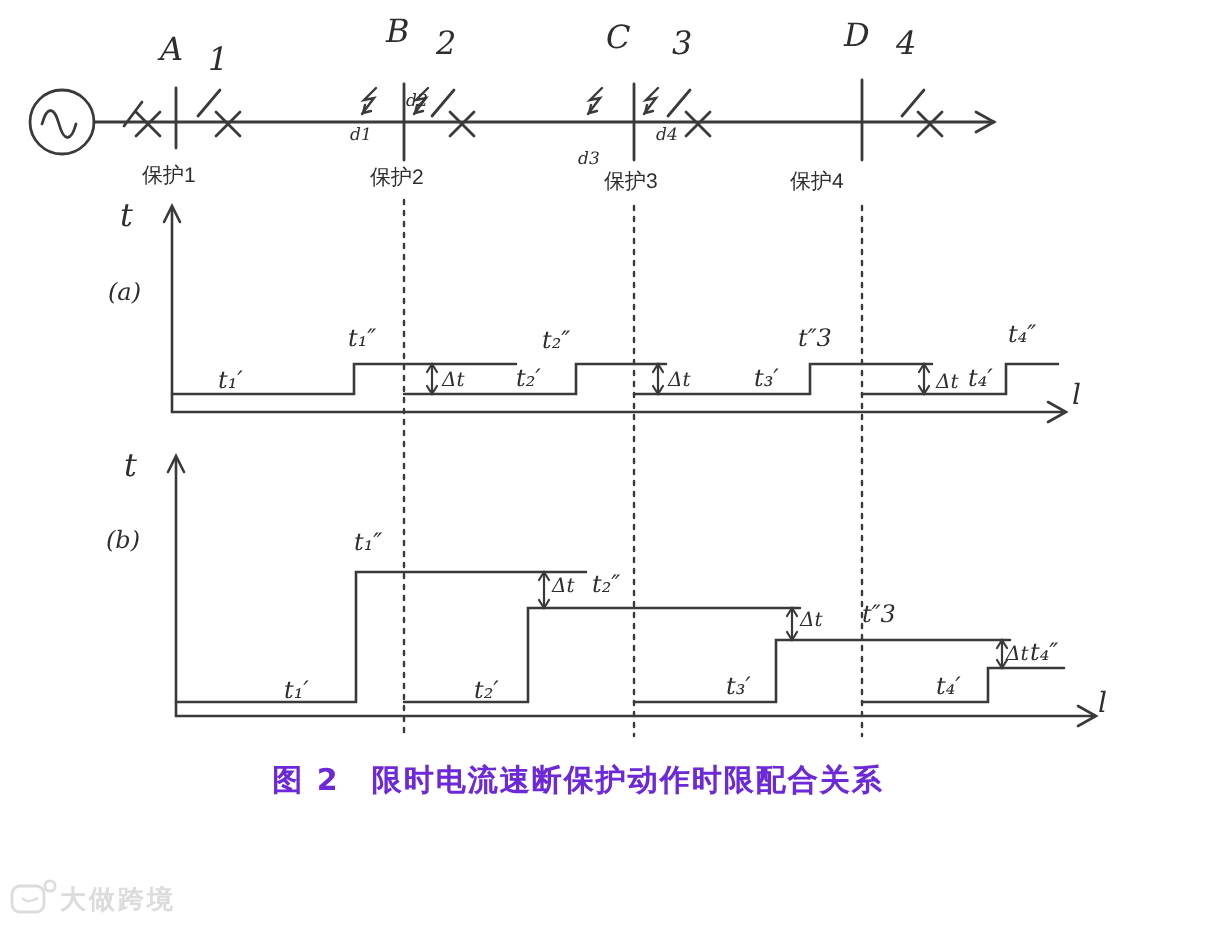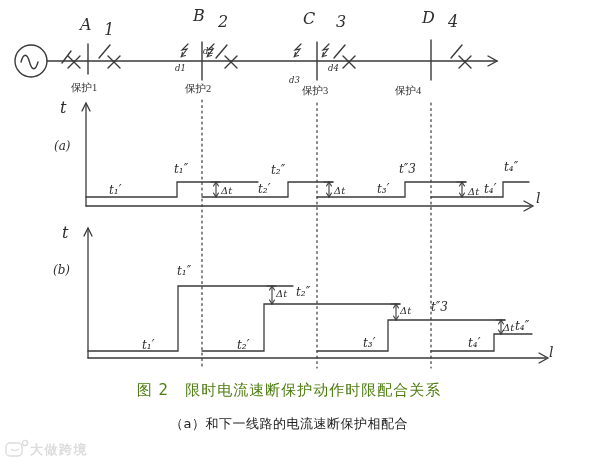--- a/index.html
+++ b/index.html
@@ -9,24 +9,24 @@
   }
   svg{position:absolute;left:0;top:0;}
   .lb{position:absolute;line-height:1;white-space:nowrap;color:#2e2e2e;
       font-family:"DejaVu Serif",serif;font-style:italic;}
   .hw16{font-size:16px;}
   .hw14{font-size:14px;}
   .hw12{font-size:12px;}
   .hw10{font-size:10px;}
   .hw8{font-size:8.5px;}
   .cn{position:absolute;line-height:1;white-space:nowrap;color:#2e2e2e;font-style:normal;
-      font-family:Liberation Serif, serif;font-size:10.5px;}
+      font-family:Liberation Sans, sans-serif;font-size:10.5px;}
   .cap{position:absolute;left:0;width:578px;text-align:center;color:#1c1c1c;
        font-family:"DejaVu Sans","Liberation Sans",sans-serif;}
-  .cap-title{top:381px;font-size:15px;font-weight:400;letter-spacing:1px;color:#4d7c0f;}
+  .cap-title{top:381px;font-size:15px;font-weight:700;letter-spacing:1px;color:#6d28d9;}
   .cap-item{font-size:13px;letter-spacing:0.5px;color:#222;}
   .caret{display:inline-block;width:1.6px;height:15px;background:#000;
          vertical-align:text-bottom;margin:0 0.5px;}
   .wm{position:absolute;left:30px;top:441px;font-size:13px;font-weight:700;
       letter-spacing:1.5px;color:#dcdcdc;
       font-family:"DejaVu Sans","Liberation Sans",sans-serif;}
 </style>
 </head>
 <body>
 
@@ -203,21 +203,20 @@
   <span class="lb hw12" style="left:237px;top:339px">t₂′</span>
   <span class="lb hw12" style="left:296px;top:286px">t₂″</span>
   <span class="lb hw10" style="left:400px;top:306px">Δt</span>
   <span class="lb hw12" style="left:363px;top:337px">t₃′</span>
   <span class="lb hw12" style="left:431px;top:301px">t″3</span>
   <span class="lb hw10" style="left:503px;top:323px">Δt</span>
   <span class="lb hw12" style="left:468px;top:337px">t₄′</span>
   <span class="lb hw12" style="left:515px;top:320px">t₄″</span>
 
   <div class="cap cap-title">图 2　限时电流速断保护动作时限配合关系</div>
-  <div class="cap cap-item" style="top:415px">（a）和下一线路的电流速断保护相配合</div>
 
   <svg width="26" height="22" style="left:4px;top:439px" fill="none" stroke="#dcdcdc" stroke-width="1.4">
     <rect x="2" y="4" width="16" height="13" rx="4"></rect>
     <circle cx="21" cy="4" r="2.6"></circle>
     <path d="M7,10 q3,3 8,0" stroke-width="1.1"></path>
   </svg>
   <span class="wm">大做跨境</span>
 
 </div>
 

